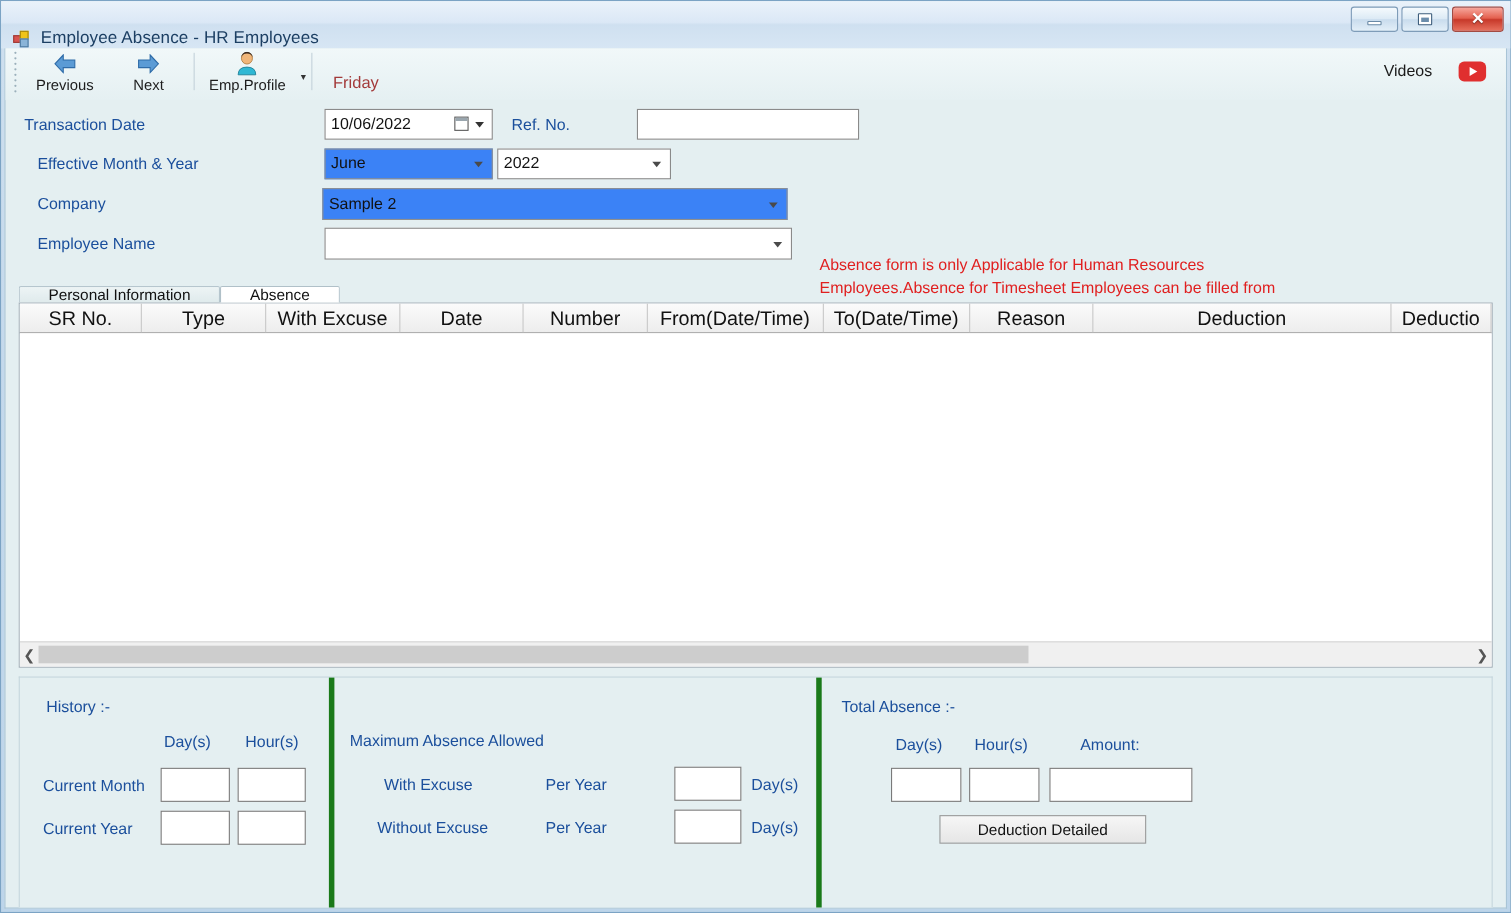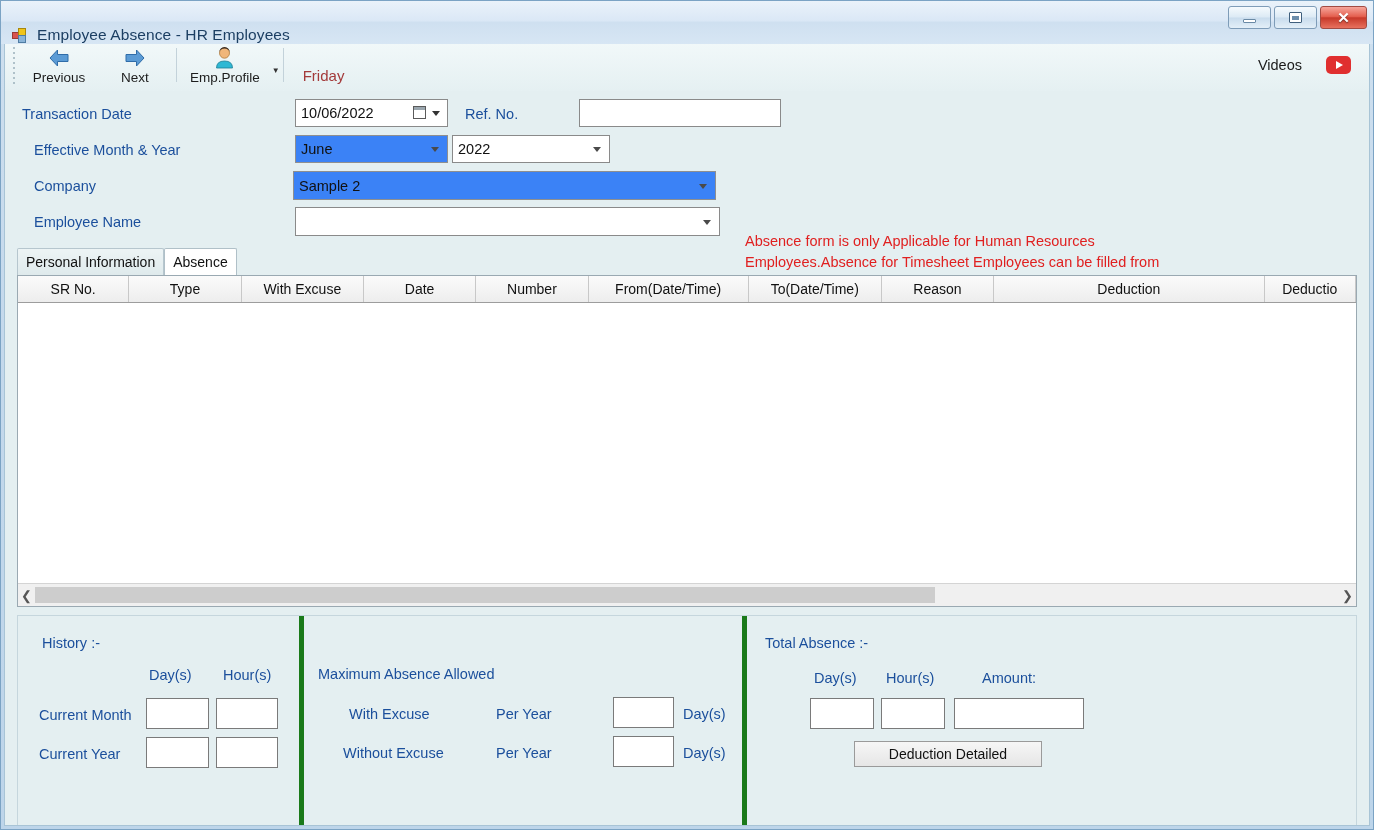--- a/index.html
+++ b/index.html
@@ -120,40 +120,40 @@
   .bino{font-size:17px;color:#111;line-height:1;margin-left:3px;letter-spacing:-2px;}
   .bino-sep{width:1px;height:20px;background:#cddbe6;margin:0 3px;}
   .bino-dd{border-left:4.5px solid transparent;border-right:4.5px solid transparent;border-top:5px solid #333;}
   .link{position:absolute;font-size:14.5px;color:#1b4f9c;}
   
   .tabstrip{
     height:24px;flex:0 0 24px;position:relative;padding-left:12px;
     display:flex;align-items:flex-end;
   }
   .tab{
-    height:27px;box-sizing:border-box;padding:0 8px;
+    height:15px;box-sizing:border-box;padding:0 26px;
     display:flex;align-items:center;font-size:14px;color:#111;
     border:1px solid #b6c6ce;border-bottom:none;
     background:linear-gradient(180deg,#edf4f5 0%,#dfeaec 100%);
     border-radius:2px 2px 0 0;
   }
   .tab.active{background:#fff;border-color:#b0c0c8;position:relative;z-index:2;}
   
   .gridwrap{
     flex:0 0 332px;margin:0 12px;border:1px solid #9aa9b2;box-sizing:border-box;
     background:#fff;display:flex;flex-direction:column;position:relative;
   }
   .ghead{
     height:26px;flex:0 0 26px;display:flex;
     background:linear-gradient(180deg,#fbfbfb 0%,#ededed 100%);
     border-bottom:1px solid #9d9d9d;
   }
   .gh{
     display:flex;align-items:center;justify-content:center;
-    font-size:14px;color:#111;border-right:1px solid #c8c8c8;
+    font-size:18px;color:#111;border-right:1px solid #c8c8c8;
     box-sizing:border-box;white-space:nowrap;overflow:hidden;
   }
   .gbody{flex:1 1 auto;background:#fff;}
   .hscroll{
     height:22px;flex:0 0 22px;display:flex;align-items:center;
     background:#f0f0f0;border-top:1px solid #d4d4d4;
   }
   .sbtn{width:17px;height:20px;display:flex;align-items:center;justify-content:center;font-size:13px;color:#555;}
   .strack{flex:1 1 auto;height:16px;background:#f0f0f0;position:relative;}
   .sthumb{position:absolute;left:0;top:0;height:16px;width:69%;background:#cdcdcd;}

